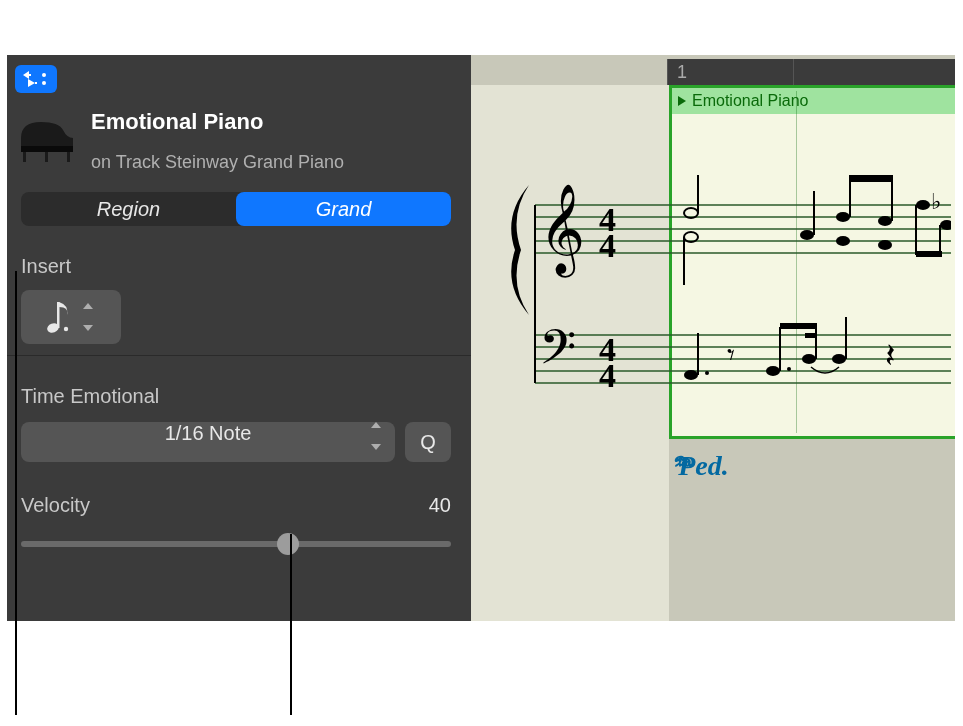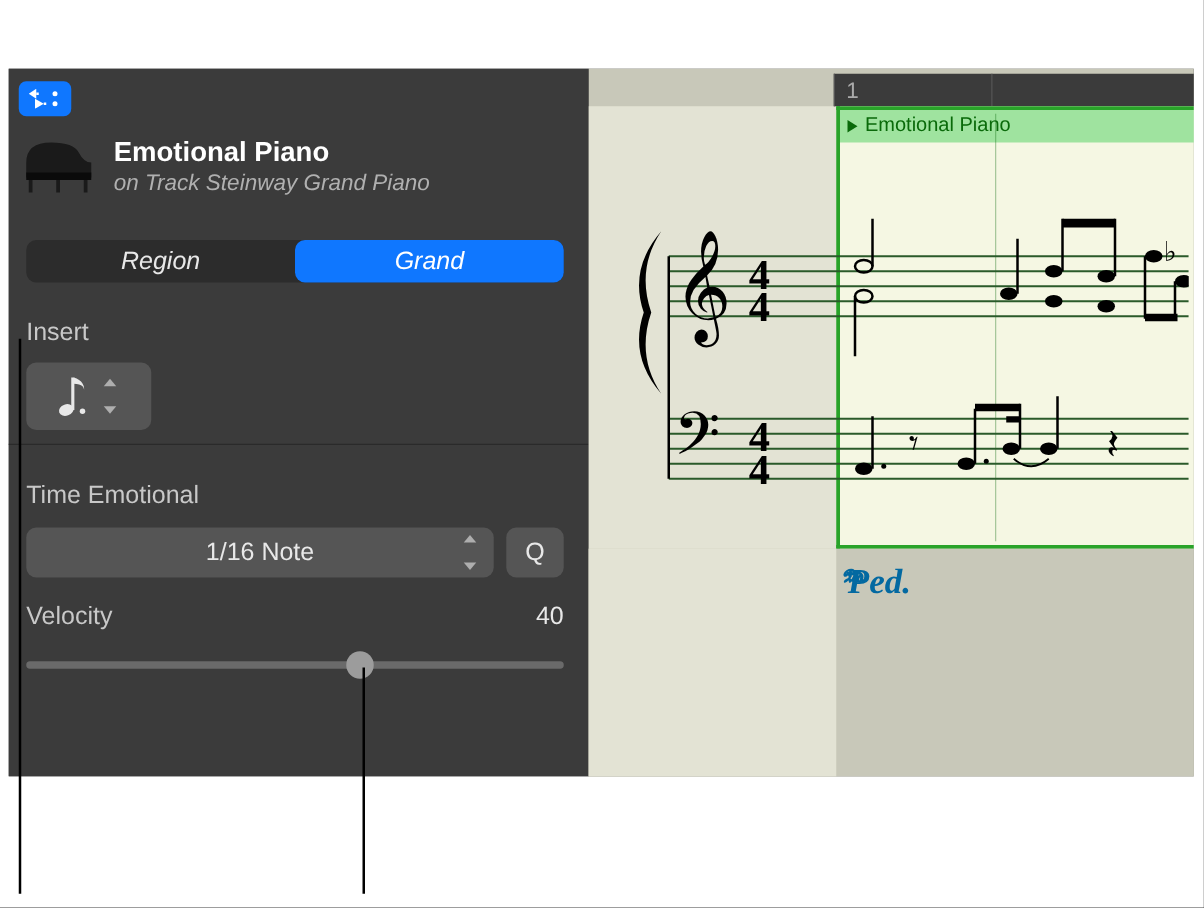--- a/index.html
+++ b/index.html
@@ -48,22 +48,21 @@
   .piano-icon svg { display:block; }
   .region-title {
     color: #ffffff;
     font-size: 22px;
     font-weight: 600;
     line-height: 1.1;
   }
   .region-sub {
     color: #b0b0b0;
     font-size: 18px;
-    margin-top: 2px;
-    font-style: italic;
+    margin-top: 18px;
   }
   .seg {
     position: absolute;
     left: 14px; top: 137px;
     width: 430px; height: 34px;
     background: #2c2c2c;
     border-radius: 8px;
     display: flex;
   }
   .seg-btn {
@@ -121,36 +120,36 @@
     width: 430px;
   }
   .tq-row {
     display: flex; gap: 10px; margin-top: 14px;
   }
   .tq-pop {
     flex: 1;
     height: 40px;
     background: #555555;
     border-radius: 8px;
-    display: flex; align-items: center; justify-content: center;
+    display: flex; align-items: flex-start; justify-content: center;
     position: relative;
     color: #e8e8e8;
     font-size: 20px;
   }
   .tq-pop .stepper { position: absolute; right: 10px; }
   .q-btn {
     width: 46px; height: 40px;
     background: #555555;
     border-radius: 8px;
     display: flex; align-items: center; justify-content: center;
     color: #e8e8e8;
     font-size: 20px;
   }
   .vel-row {
-    margin-top: 20px;
+    margin-top: 32px;
     display: flex; justify-content: space-between;
     font-size: 20px;
     color: #c8c8c8;
   }
   .vel-val { color: #e8e8e8; }
   .slider {
     margin-top: 16px;
     position: relative;
     height: 22px;
   }

